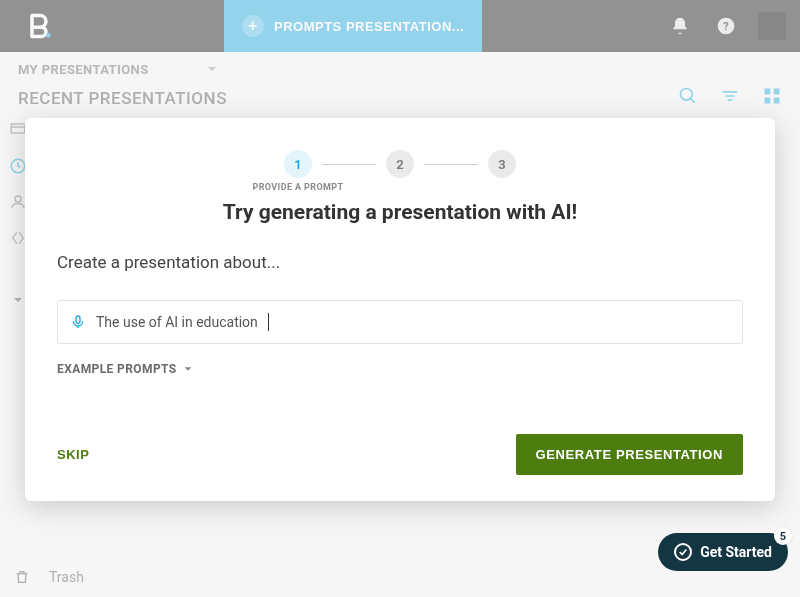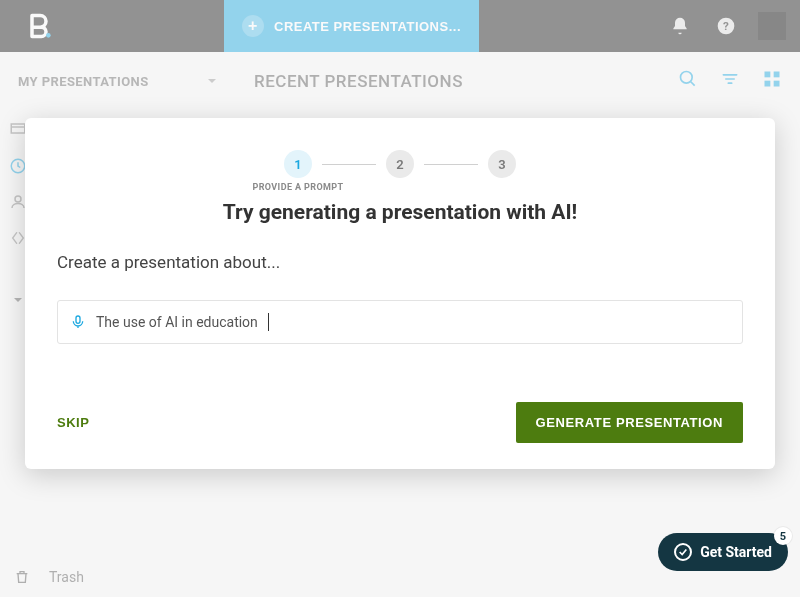--- a/index.html
+++ b/index.html
@@ -62,20 +62,21 @@
     }
     .avatar-box {
       width: 28px; height: 28px;
       background: #000;
     }
 
     
     .subheader {
       height: 58px;
       display: flex;
+      flex-direction: column;
     }
     .sidebar-header {
       width: 236px;
       padding: 0 18px;
       height: 100%;
       display: flex;
       align-items: center;
       justify-content: space-between;
       color: #6b6b6b;
       font-size: 13px;
@@ -294,21 +295,21 @@
 <div class="topbar">
   <div class="logo">
     <svg viewBox="0 0 24 24" fill="none">
       <path d="M6 3v18M6 3h7a5 5 0 0 1 0 10H6m0 0h8a4 4 0 0 1 0 8H6" stroke="#fff" stroke-width="3" stroke-linecap="round"></path>
       <circle cx="20" cy="20" r="2" fill="#1ca8e0"></circle>
     </svg>
   </div>
   <div class="spacer-left"></div>
   <button class="create-btn">
     <span class="plus-circle">+</span>
-    <span>CREATE PRESENTATIONS...</span>
+    <span>PROMPTS PRESENTATION...</span>
   </button>
   <div class="topbar-right">
     <span class="icon-btn">
       <svg width="20" height="20" viewBox="0 0 24 24" fill="#ddd">
           <path d="M12 2a6 6 0 0 0-6 6v4l-2 3v1h16v-1l-2-3V8a6 6 0 0 0-6-6zm-2 18a2 2 0 0 0 4 0h-4z"></path>
         </svg>
     </span>
     <span class="icon-btn">
       <svg width="20" height="20" viewBox="0 0 24 24" fill="#ddd">
           <circle cx="12" cy="12" r="10"></circle>
@@ -419,20 +420,26 @@
       <svg width="16" height="16" viewBox="0 0 24 24" fill="none" stroke="#1ca8e0" stroke-width="2">
           <rect x="9" y="3" width="6" height="11" rx="3"></rect>
           <path d="M5 11a7 7 0 0 0 14 0M12 18v3"></path>
         </svg>
     </span>
     <span style="font-size:14px;color:#555;">The use of AI in education</span>
       <span class="caret"></span>
 
   </div>
 
+  <div class="example-row">
+    <span>EXAMPLE PROMPTS</span>
+    <svg width="10" height="10" viewBox="0 0 12 12">
+        <path d="M2 4l4 4 4-4" fill="#888"></path>
+      </svg>
+  </div>
 
   <div class="modal-footer">
     <button class="skip-btn">SKIP</button>
     <button class="generate-btn">GENERATE PRESENTATION</button>
   </div>
 </div>
 
 <div class="getstarted">
   <span class="check-circle">
     <svg width="10" height="10" viewBox="0 0 12 12" fill="none" stroke="#fff" stroke-width="2">

